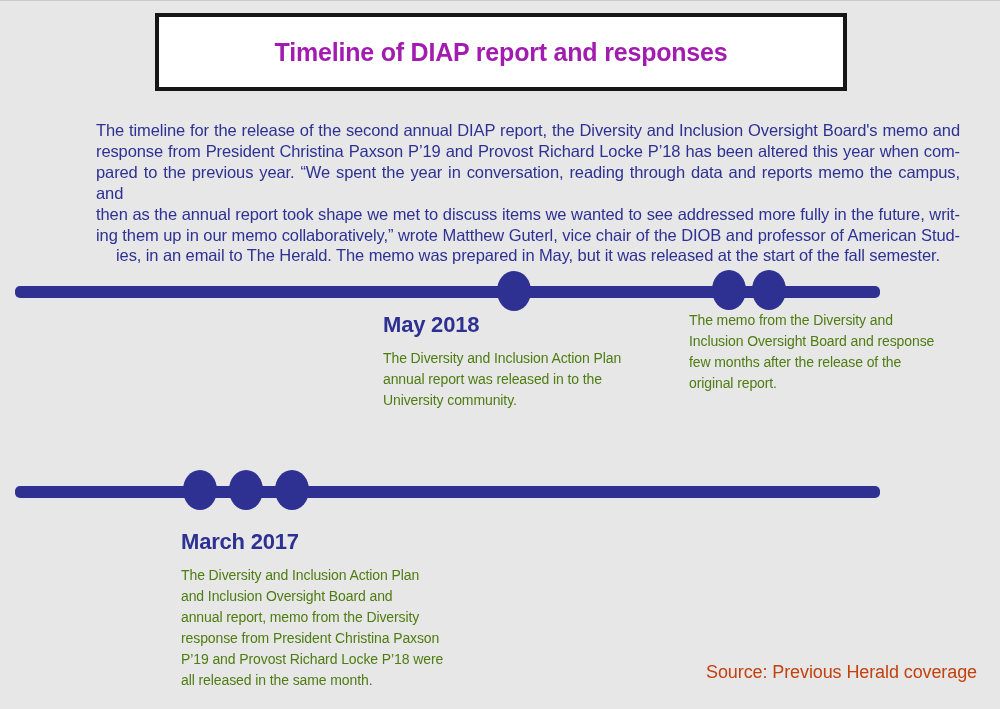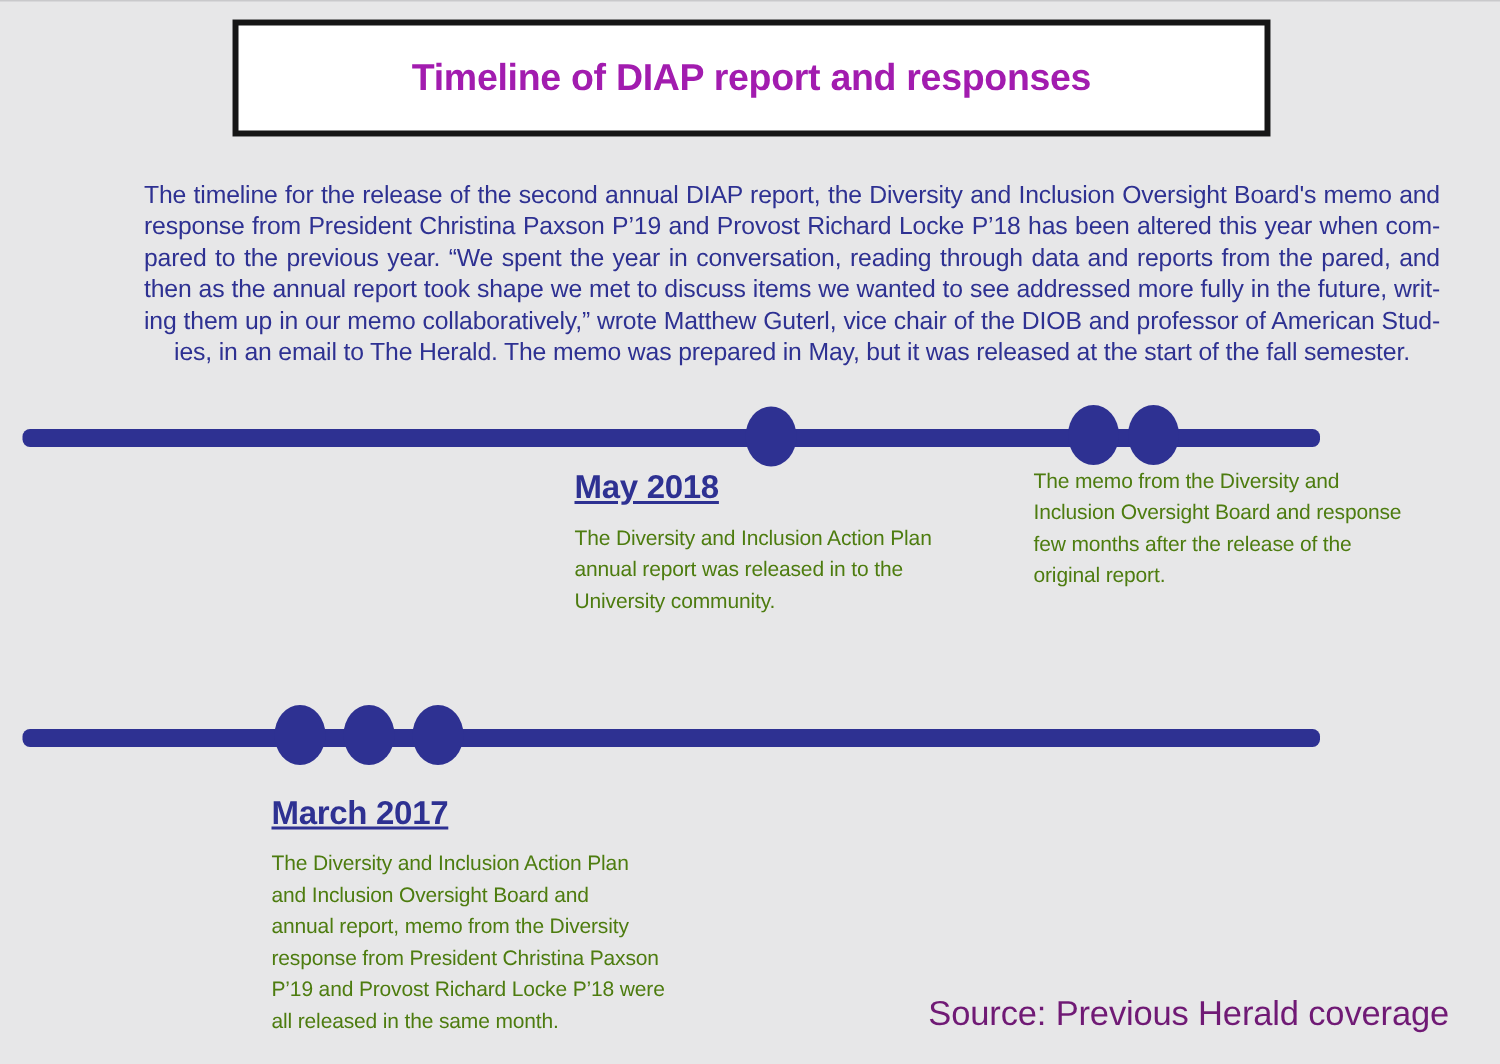--- a/index.html
+++ b/index.html
@@ -64,54 +64,53 @@
   .dot.mar-a  { left: 183px; top: 469px; }
   .dot.mar-b  { left: 229px; top: 469px; }
   .dot.mar-c  { left: 275px; top: 469px; }
   .event { position: absolute; }
   .event h2 {
     margin: 0 0 10px 0;
     font-size: 22px;
     font-weight: bold;
     color: #2e3192;
     letter-spacing: -0.2px;
-    text-decoration: underline;
   }
   .event .desc {
     color: #4d7c0f;
     font-size: 14px;
     line-height: 21px;
     letter-spacing: -0.1px;
   }
   .desc-line { white-space: nowrap; }
   .event.ev-may { left: 383px; top: 311px; }
   .event.ev-sep { left: 689px; top: 309px; }
   .event.ev-mar { left: 181px; top: 528px; }
   .source {
     position: absolute;
-    right: 34px; top: 661px;
-    color: #701a75;
-    font-size: 23px;
+    right: 23px; top: 661px;
+    color: #c2410c;
+    font-size: 18px;
     letter-spacing: -0.1px;
     white-space: nowrap;
   }
 </style>
 </head>
 <body>
 
 <div class="page">
 
   <div class="title-box">
     <h1>Timeline of DIAP report and responses</h1>
   </div>
 
   <div class="intro">
     <div class="intro-line just">The timeline for the release of the second annual DIAP report, the Diversity and Inclusion Oversight Board's memo and</div>
     <div class="intro-line just">response from President Christina Paxson P’19 and Provost Richard Locke P’18 has been altered this year when com-</div>
-    <div class="intro-line just">pared to the previous year. “We spent the year in conversation, reading through data and reports from the pared, and</div>
+    <div class="intro-line just">pared to the previous year. “We spent the year in conversation, reading through data and reports memo the campus, and</div>
     <div class="intro-line just">then as the annual report took shape we met to discuss items we wanted to see addressed more fully in the future, writ-</div>
     <div class="intro-line just">ing them up in our memo collaboratively,” wrote Matthew Guterl, vice chair of the DIOB and professor of American Stud-</div>
     <div class="intro-line">ies, in an email to The Herald. The memo was prepared in May, but it was released at the start of the fall semester.</div>
   </div>
 
   <div class="bar bar-2018"></div>
   <div class="dot may"></div>
   <div class="dot sep-a"></div>
   <div class="dot sep-b"></div>
 

